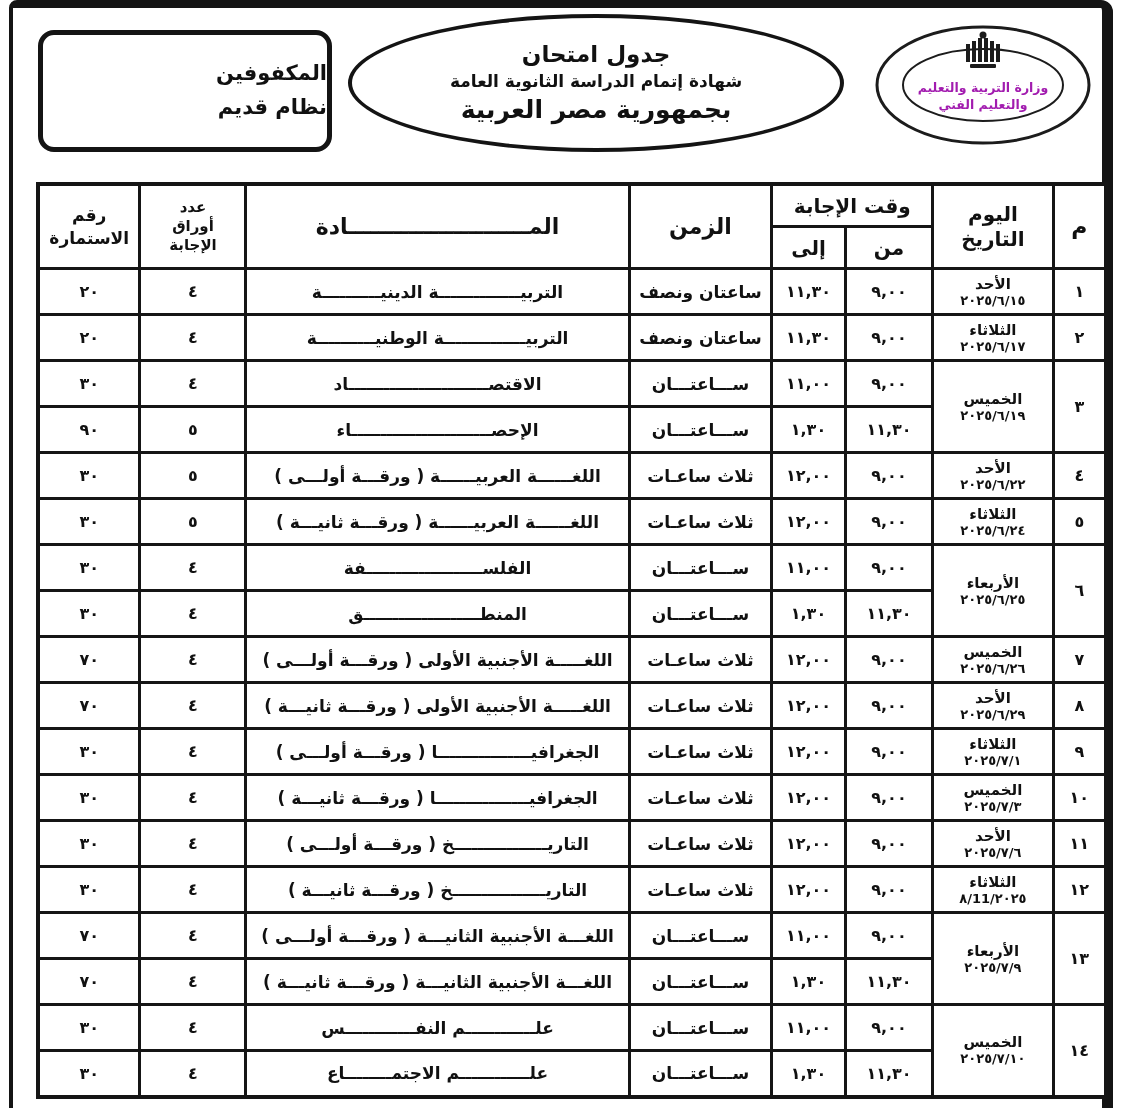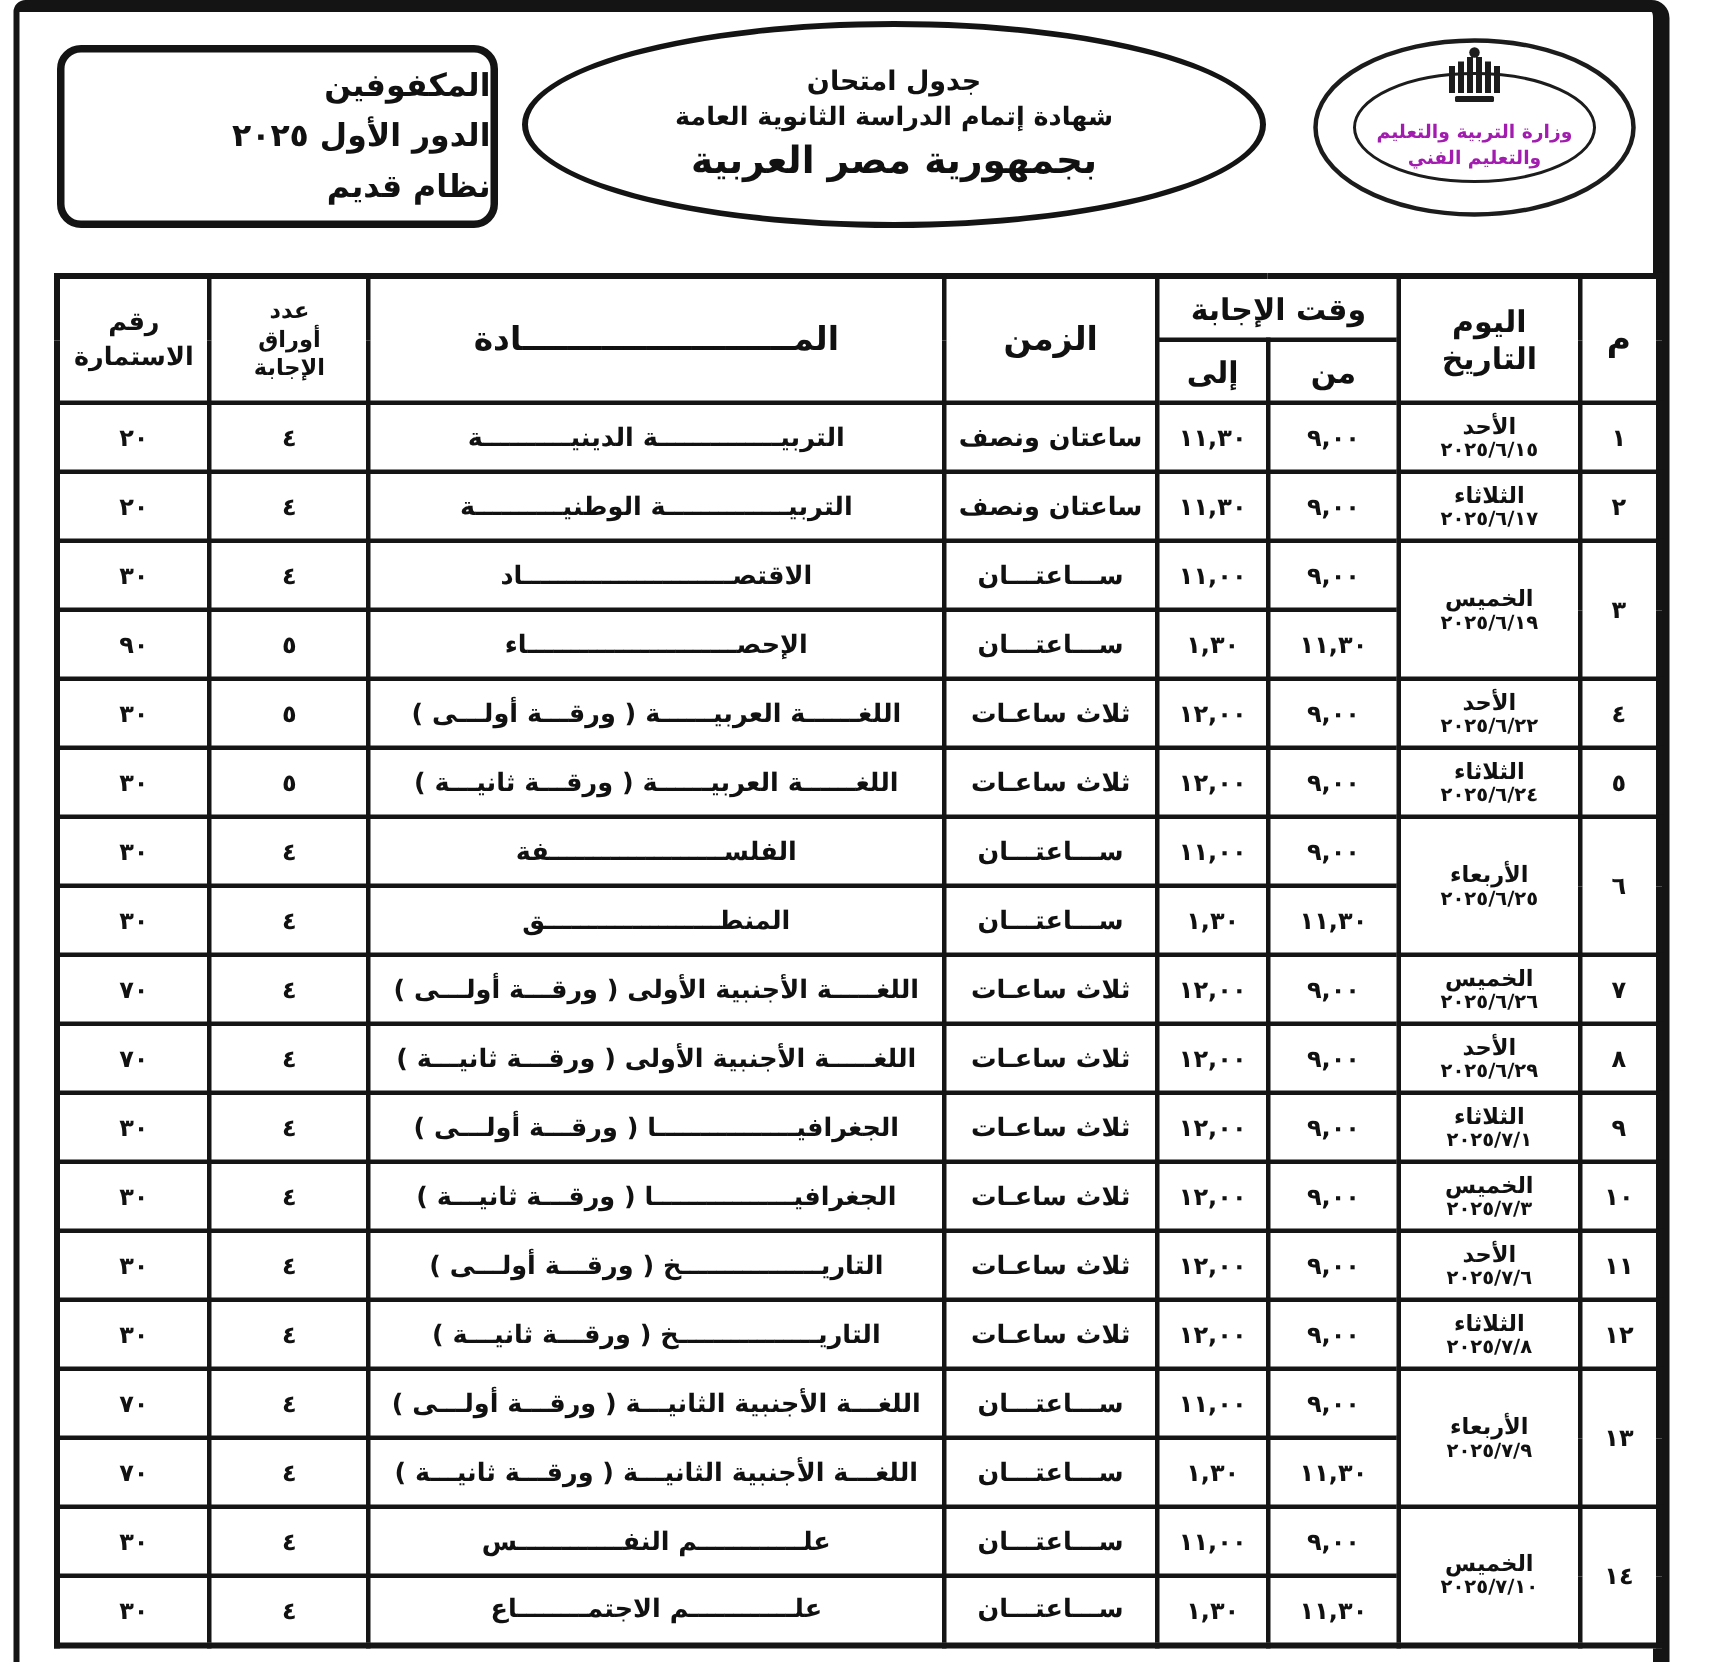--- a/index.html
+++ b/index.html
@@ -9,21 +9,21 @@
   .frame{position:absolute;left:9px;top:0;width:1089px;height:1130px;
     border-left:4px solid #141414;border-top:8px solid #141414;border-right:11px solid #141414;
     border-bottom:8px solid #141414;border-radius:8px 12px 4px 4px;pointer-events:none;}
   
   .hdr-box{position:absolute;left:38px;top:30px;width:284px;height:112px;
     border:5px solid #141414;border-radius:16px;display:flex;flex-direction:column;
     justify-content:center;align-items:flex-start;text-align:center;font-weight:700;font-size:21px;line-height:1.6;}
   .title-oval{position:absolute;left:348px;top:14px;width:488px;height:130px;
     border:4px solid #141414;border-radius:50%;display:flex;flex-direction:column;
     justify-content:center;align-items:center;text-align:center;font-weight:700;line-height:1.35;}
-  .title-oval .t1{font-size:18px;}
+  .title-oval .t1{font-size:23px;}
   .title-oval .t2{font-size:17px;}
   .title-oval .t3{font-size:25px;}
   .seal{position:absolute;left:866px;top:14px;width:234px;height:146px;}
   .seal-ar{position:absolute;left:0;top:66px;width:100%;text-align:center;
     font-weight:700;font-size:12.5px;line-height:1.35;color:#a21caf;}
   
   table.sched{position:absolute;left:36px;top:182px;width:1072px;border-collapse:collapse;
     table-layout:fixed;background:#fff;}
   table.sched th,table.sched td{border:3px solid #151515;text-align:center;vertical-align:middle;
     padding:1px 2px;overflow:hidden;}
@@ -48,21 +48,20 @@
   td.num{font-weight:700;font-size:16px;}
 </style>
 </head>
 <body>
 
 <div class="page">
   <div class="frame"></div>
 
   <div class="hdr-box">
     <div>المكفوفين</div>
-    <div>الدور الأول ٢٠٢٥</div>
     <div>نظام قديم</div>
   </div>
 
   <div class="title-oval">
     <div class="t1">جدول امتحان</div>
     <div class="t2">شهادة إتمام الدراسة الثانوية العامة</div>
     <div class="t3">بجمهورية مصر العربية</div>
   </div>
 
   <div class="seal">
@@ -280,21 +279,21 @@
           <td class="time">١٢,٠٠</td>
           <td class="dur">ثلاث ساعـات</td>
           <td class="subj">التاريــــــــــــــــخ ( ورقـــة أولـــى )</td>
           <td class="num">٤</td>
           <td class="num">٣٠</td>
         </tr>
         <tr>
           <td class="serial">١٢</td>
           <td class="day">
             <div class="day-name">الثلاثاء</div>
-            <div class="day-date">٢٠٢٥/٧/٨</div>
+            <div class="day-date">٢٠٢٥/11/٨</div>
           </td>
           <td class="time">٩,٠٠</td>
           <td class="time">١٢,٠٠</td>
           <td class="dur">ثلاث ساعـات</td>
           <td class="subj">التاريــــــــــــــــخ ( ورقـــة ثانيـــة )</td>
           <td class="num">٤</td>
           <td class="num">٣٠</td>
         </tr>
         <tr>
           <td class="serial" rowspan="2">١٣</td>

